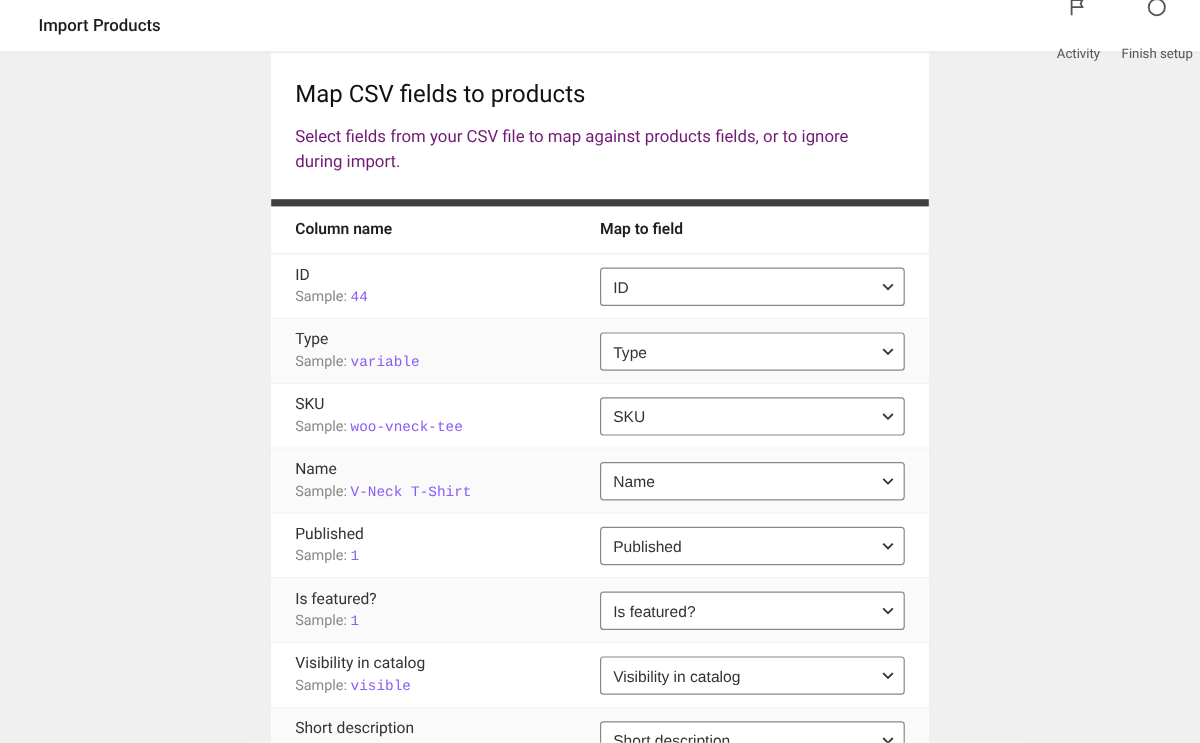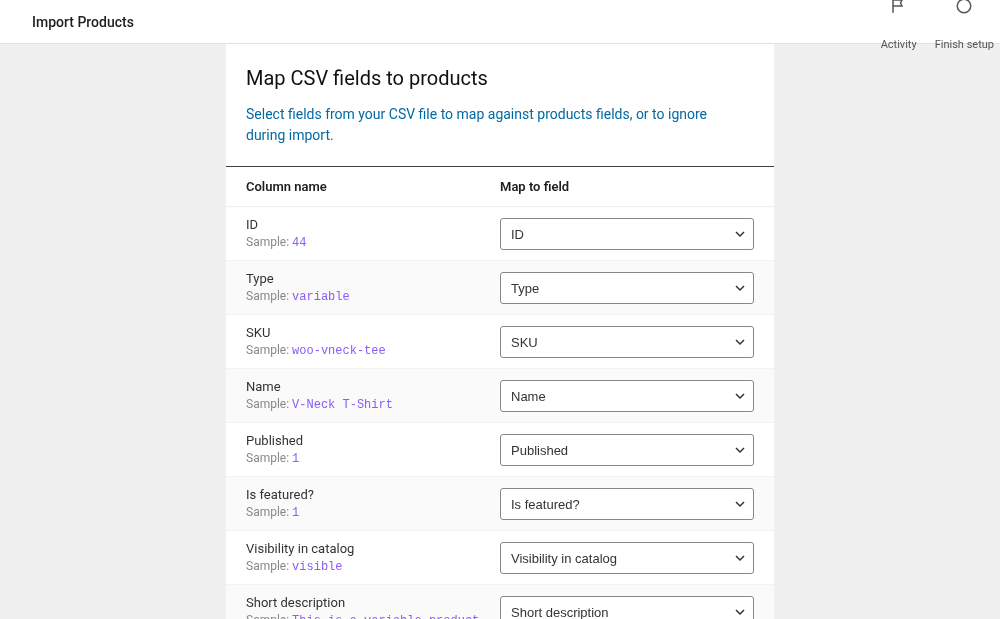--- a/index.html
+++ b/index.html
@@ -55,32 +55,32 @@
       justify-content: center;
       padding-top: 0;
     }
     .card {
       width: 548px;
       background: #fff;
       margin-top: 0;
     }
     .card-header {
       padding: 22px 35px 20px 20px;
-      border-bottom: 1px solid #404040;
+      border-bottom: 6px solid #404040;
     }
     .card-title {
       font-size: 20px;
       font-weight: 400;
       color: #111;
       margin-bottom: 14px;
     }
     .card-desc {
       font-size: 14px;
       line-height: 1.5;
-      color: #0369a1;
+      color: #701a75;
     }
     .table-head {
       display: flex;
       padding: 12px 20px;
       border-bottom: 1px solid #eee;
       font-weight: 600;
       font-size: 13px;
       color: #1e1e1e;
       justify-content: flex-end;
     }

